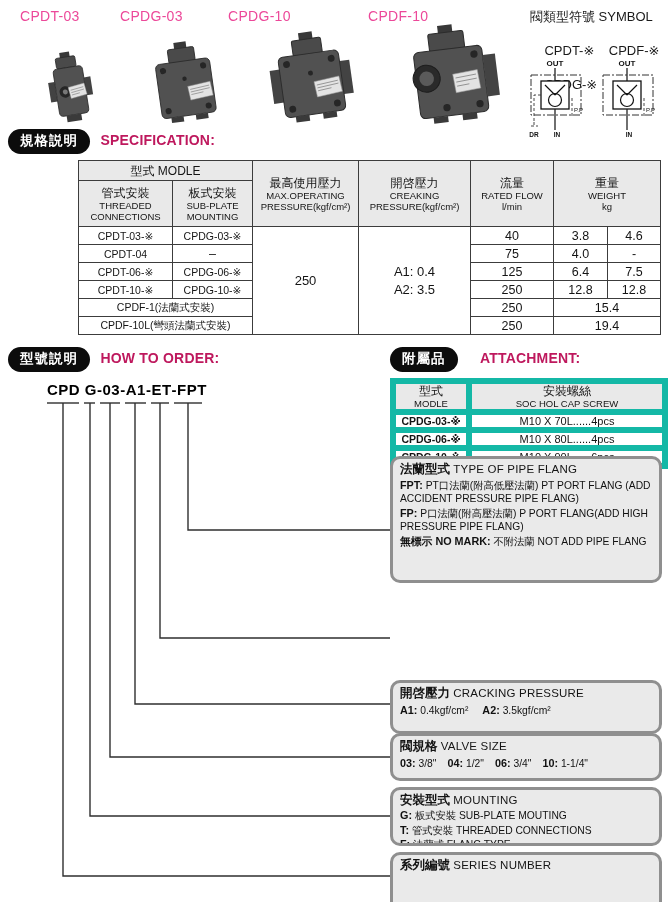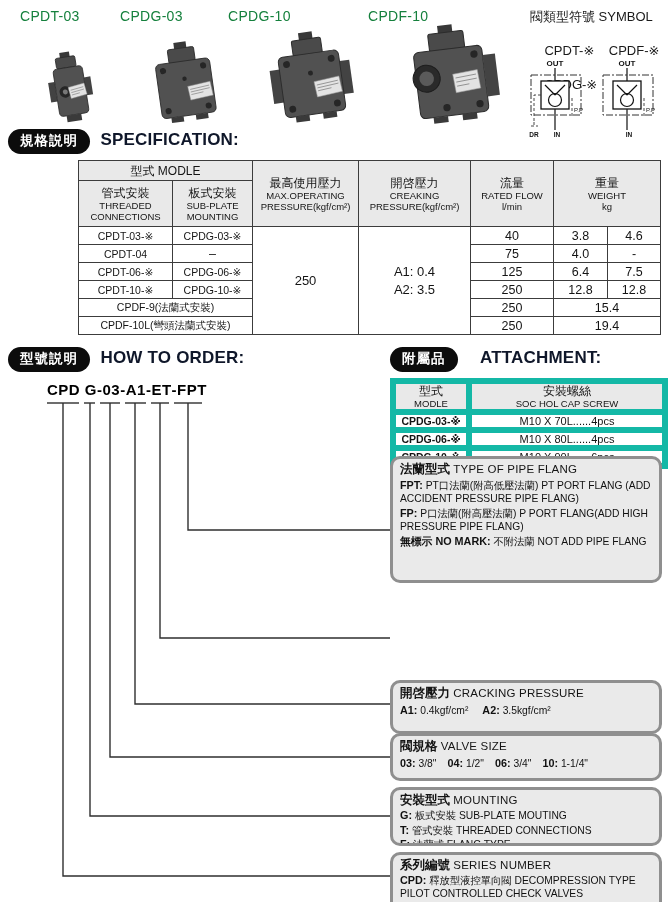--- a/index.html
+++ b/index.html
@@ -1,22 +1,22 @@
 <!DOCTYPE html>
 <html><head>
 <meta charset="utf-8">
 <style>
   html,body{margin:0;padding:0;background:#fff;}
   #page{position:relative;width:670px;height:902px;background:#ffffff;overflow:hidden;
         font-family:"Liberation Sans","DejaVu Sans",sans-serif;color:#141414;}
   .abs{position:absolute;}
-  .prod-label{font-size:14px;letter-spacing:0.3px;color:#15803d;}
+  .prod-label{font-size:14px;letter-spacing:0.3px;color:#ec4899;}
   .badge{background:#0c0c0c;color:#fff;font-weight:bold;font-size:13.5px;
          padding:3px 12px 4px 12px;border-radius:13px;display:inline-block;letter-spacing:1px;}
-  .section-title{font-weight:bold;font-size:17px;letter-spacing:0.2px;color:#0f172a;}
+  .section-title{font-weight:bold;font-size:14px;letter-spacing:0.2px;color:#be185d;}
   .sym-head{font-size:13px;line-height:17px;white-space:pre;color:#1a1a1a;}
 
   
   table.spec{border-collapse:collapse;table-layout:fixed;width:582px;}
   table.spec td,table.spec th{border:1px solid #3c3c3c;padding:0;vertical-align:middle;
       text-align:center;font-weight:normal;}
   table.spec thead td{background:#e9e9e9;}
   .hd-cjk{font-size:12px;display:block;line-height:14px;}
   .hd-en{font-size:9.5px;display:block;line-height:11px;white-space:pre-line;letter-spacing:0;}
   .model-cell{font-weight:bold;font-size:10.5px;text-align:left;padding:0 0 0 5px;}
@@ -252,21 +252,21 @@
         <td class="num-cell">7.5</td>
       </tr>
       <tr style="height:18px;">
         <td class="model-cell">CPDT-10-※</td>
         <td class="model-cell">CPDG-10-※</td>
         <td class="num-cell">250</td>
         <td class="num-cell">12.8</td>
         <td class="num-cell">12.8</td>
       </tr>
       <tr style="height:18px;">
-        <td colspan="2" class="model-cell">CPDF-9(法蘭式安裝)</td>
+        <td colspan="2" class="model-cell">CPDF-1(法蘭式安裝)</td>
         <td class="num-cell">250</td>
         <td colspan="2" class="num-cell">15.4</td>
       </tr>
       <tr style="height:18px;">
         <td colspan="2" class="model-cell">CPDF-10L(彎頭法蘭式安裝)</td>
         <td class="num-cell">250</td>
         <td colspan="2" class="num-cell">19.4</td>
       </tr>
     </tbody>
   </table>
@@ -373,16 +373,15 @@
 
   <div class="ibox" style="top:787px;height:59px;">
     <div class="ibox-title"><span class="cjk">安裝型式</span> <span class="en">MOUNTING</span></div>
     <div class="ibox-item" style="margin-top:1px;"><b>G:</b> <span>板式安裝 SUB-PLATE MOUTING</span></div>
     <div class="ibox-item" style="margin-top:1px;"><b>T:</b> <span>管式安裝 THREADED CONNECTIONS</span></div>
     <div class="ibox-item" style="margin-top:1px;"><b>F:</b> <span>法蘭式 FLANG TYPE</span></div>
   </div>
 
   <div class="ibox" style="top:852px;height:60px;">
     <div class="ibox-title"><span class="cjk">系列編號</span> <span class="en">SERIES NUMBER</span></div>
-    <div class="ibox-item" style="margin-top:1px;"><b>CPD:</b> <span>釋放型液控單向閥 DECOMPRESSION TYPE PILOT CONTROLLED CHECK VALVES</span></div>
   </div>
 
 </div>
 
 </body></html>

